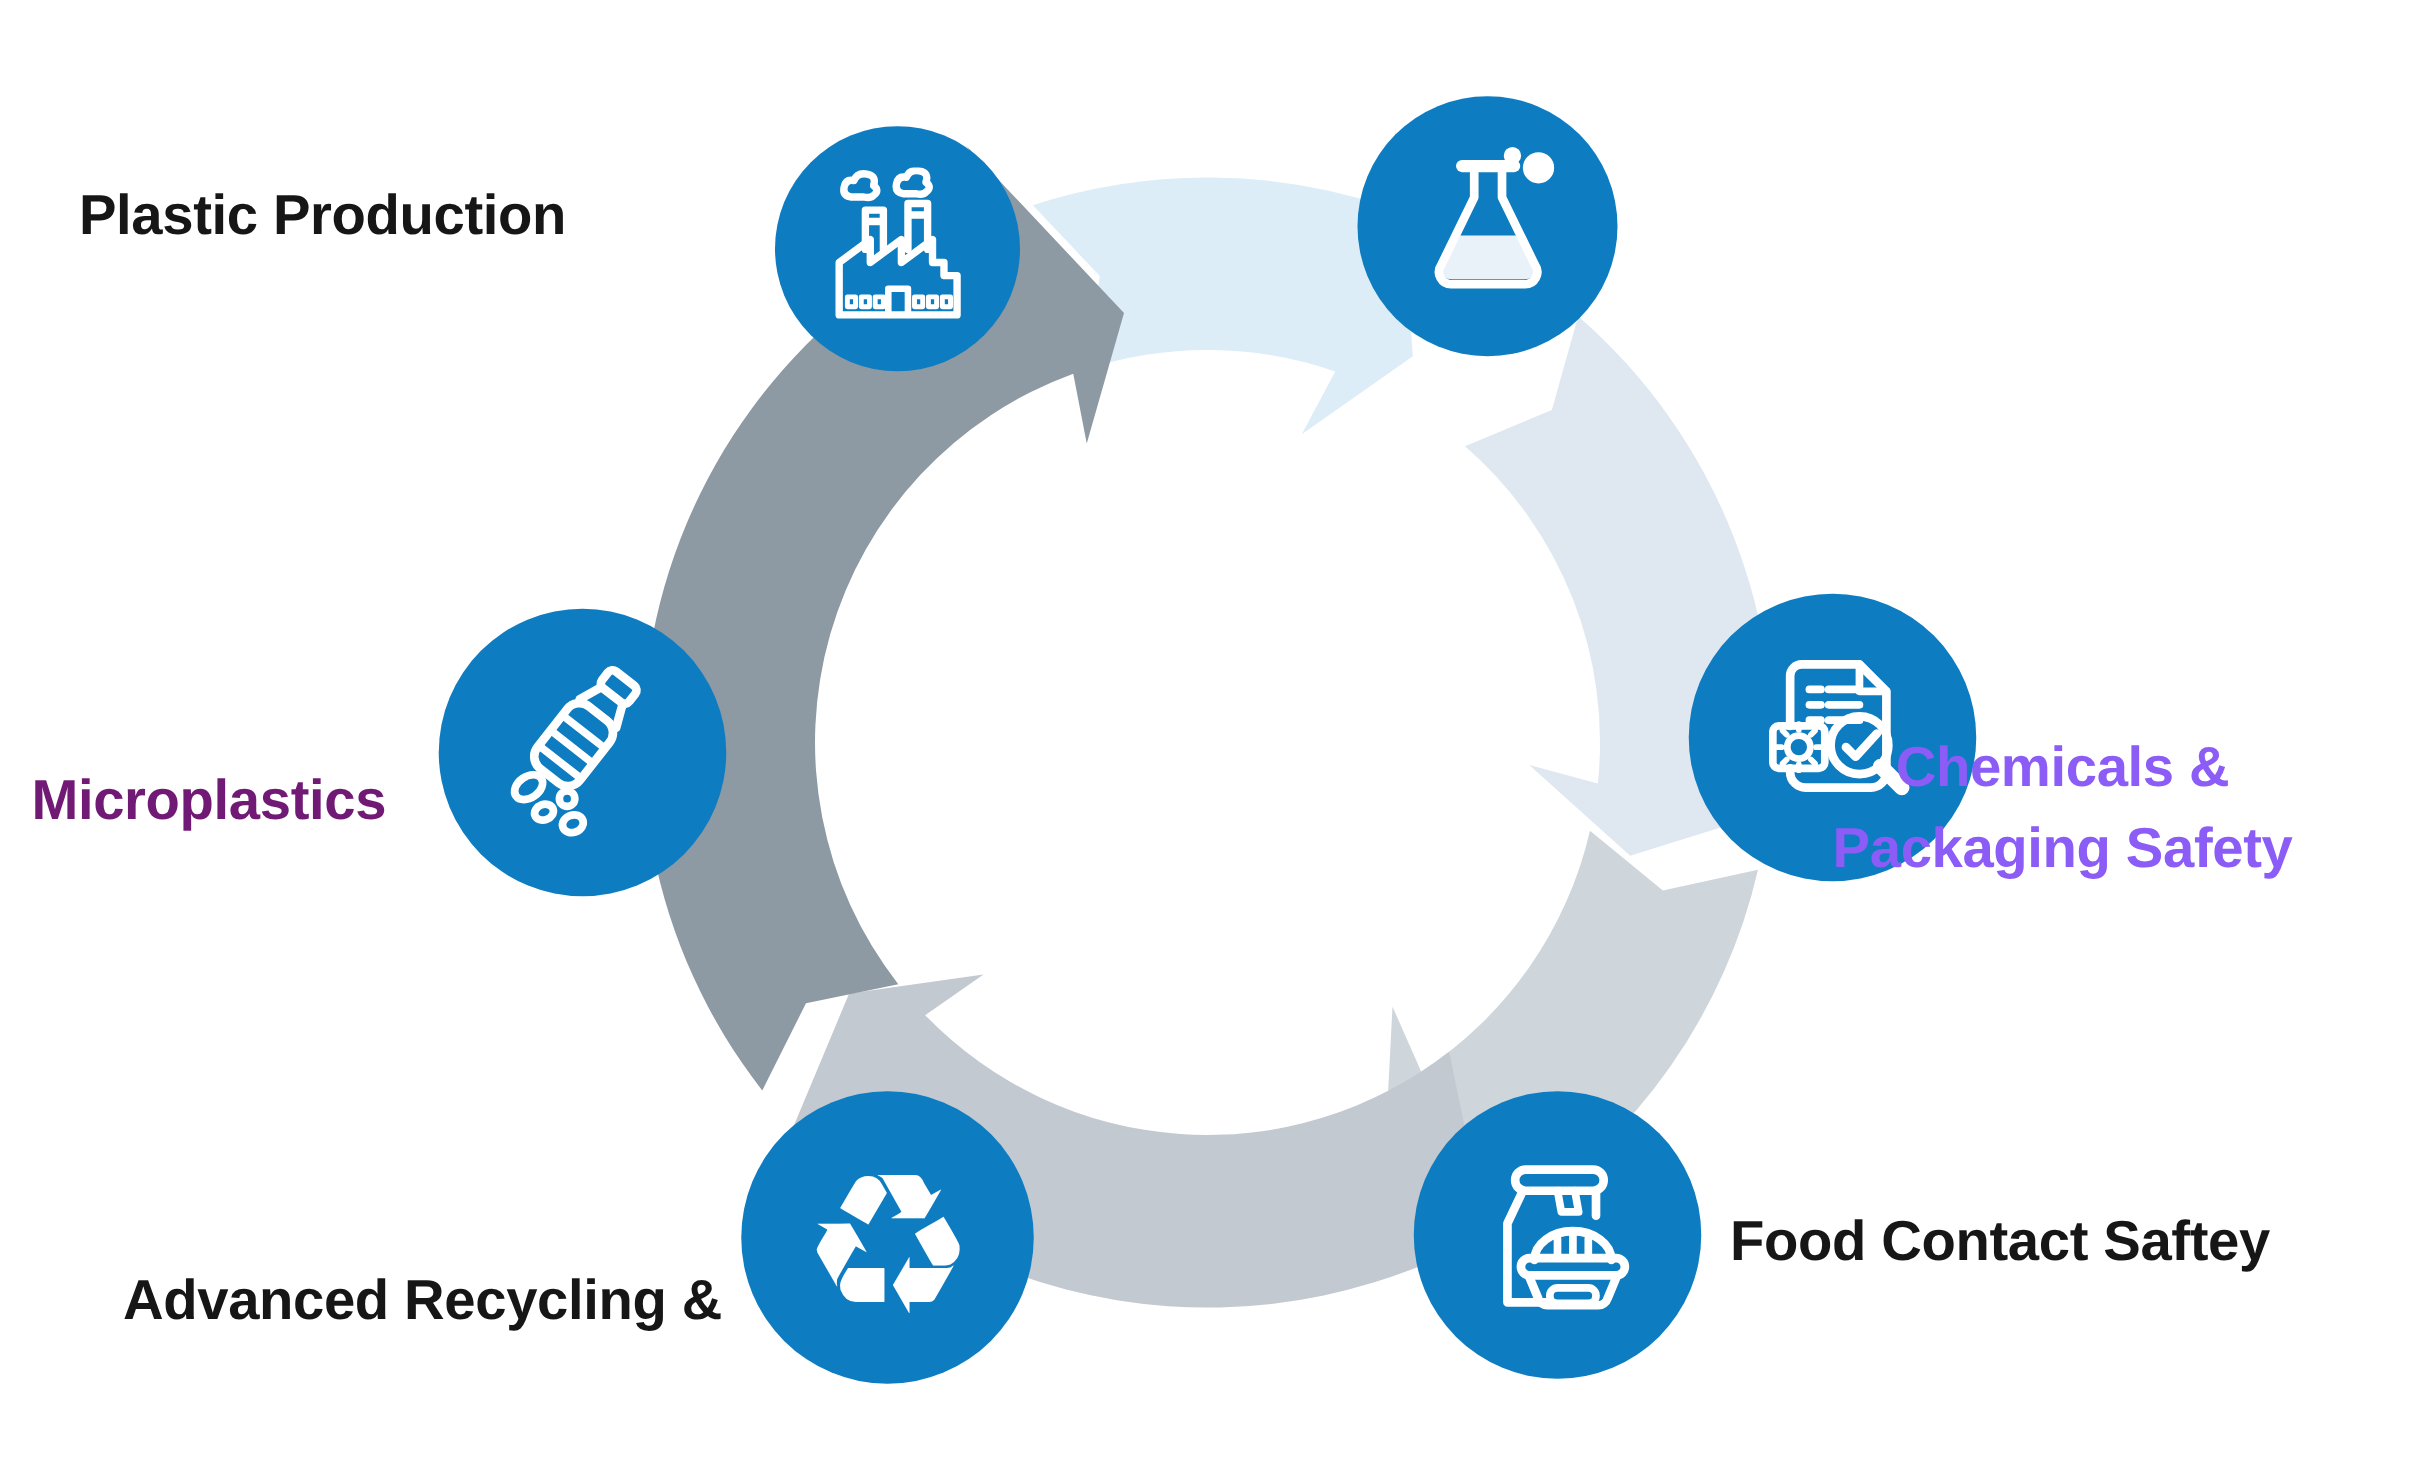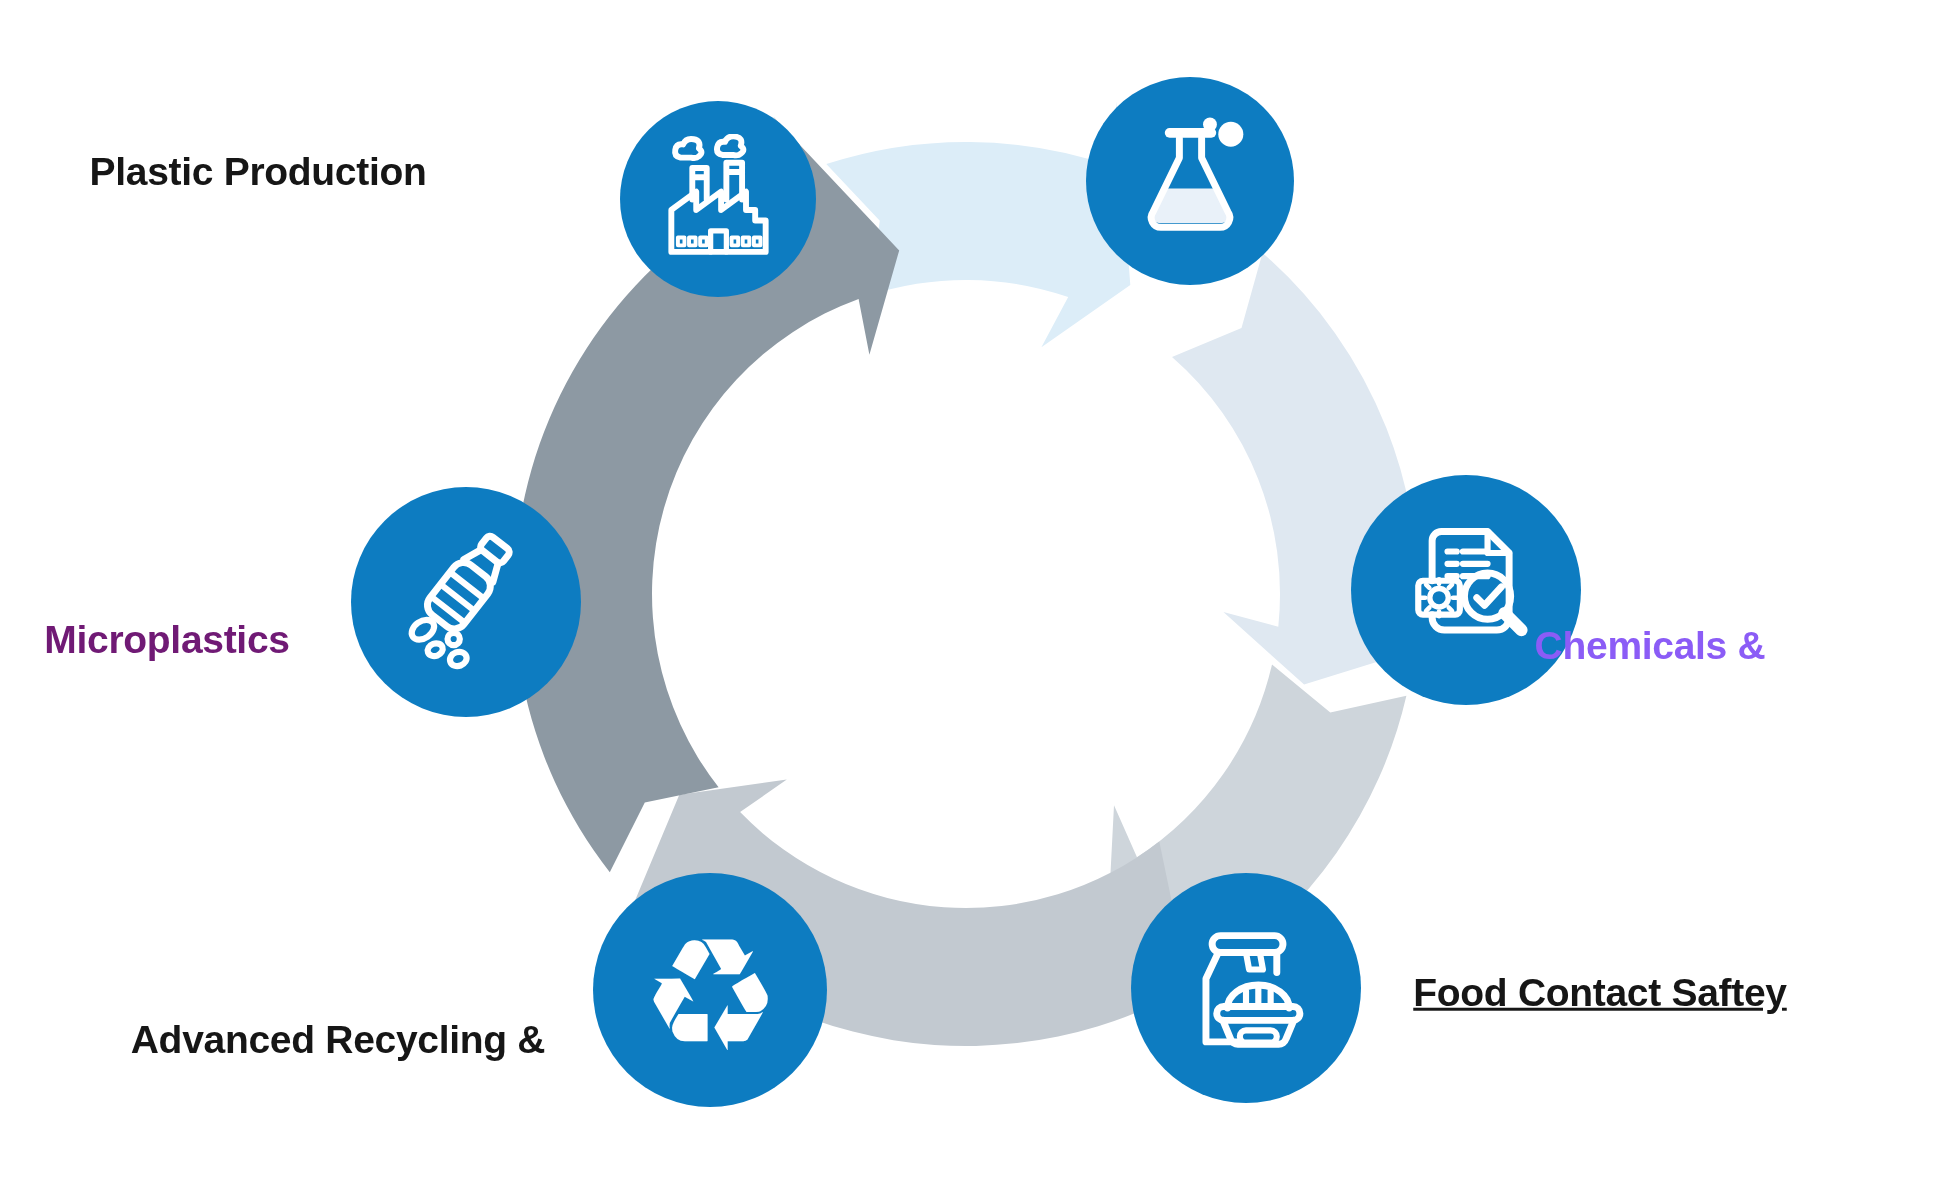--- a/index.html
+++ b/index.html
@@ -7,21 +7,21 @@
     position:relative;width:1943px;height:1180px;background:#ffffff;
     overflow:hidden;font-family:"Liberation Sans","DejaVu Sans",sans-serif;
   }
   #cycle-svg{position:absolute;left:0;top:0;width:1943px;height:1180px;}
   .node-circle{
     position:absolute;border-radius:50%;
     display:flex;align-items:center;justify-content:center;
   }
   .node-label{
     position:absolute;transform:translate(-50%,-50%);
-    text-align:center;font-weight:700;font-size:39px;line-height:1.45;
+    text-align:center;font-weight:700;font-size:45px;line-height:1.45;
     white-space:nowrap;letter-spacing:-0.3px;
   }
   .icon{display:block;}
 </style>
 </head>
 <body>
 
 <div class="canvas">
   <svg id="cycle-svg" viewBox="0 0 1943 1180" xmlns="http://www.w3.org/2000/svg">
       <path d="M1406.4 695.7 A452 452 0 0 1 1212.2 973.1 L1261.4 1015.9 L1108.4 913.7 L1114.0 805.3 L1137.0 857.3 A314 314 0 0 0 1272.0 664.6 L1330.3 712.4 Z" fill="#ced5db"></path>
@@ -64,34 +64,35 @@
     <rect x="19" y="44" width="27" height="22" rx="3" stroke-width="4"></rect>
     <circle cx="32.5" cy="55" r="6" stroke-width="3.5"></circle>
     <path stroke-width="3" d="M41.5 55 h3 M38.8 48.6 l2.1 -2.1 M32.5 46 v-3 M26.2 48.6 l-2.1 -2.1 M23.5 55 h-3 M26.2 61.4 l-2.1 2.1 M32.5 64 v3 M38.8 61.4 l2.1 2.1"></path>
     <circle cx="64" cy="54" r="15"></circle>
     <path d="M57 55 l5 5 l11 -12"></path>
     <path d="M75 65 l11 11" stroke-width="8"></path>
   </svg>
       </div>
       <div class="node-label" style="left: 1650px; top: 646px; color: #8b5cf6;">
         <div>Chemicals &amp;</div>
+        <div>Packaging Safety</div>
       </div>
       <div class="node-circle" style="left: 1131px; top: 873px; width: 230px; height: 230px; background: rgb(13, 124, 193);">
         <svg viewBox="0 0 100 100" xmlns="http://www.w3.org/2000/svg" fill="none" stroke="#ffffff" stroke-width="4.5" stroke-linecap="round" stroke-linejoin="round" class="icon" width="154" height="154">
     <rect x="28" y="16" width="46" height="11" rx="5.5"></rect>
     <path d="M24 85 V44 L32 27 M70 27 v13 M24 85 h20"></path>
     <path d="M50 27 l2 11 h9 l-2 -11" stroke-width="4"></path>
     <path d="M38 63 a20 15 0 0 1 40 0"></path>
     <path stroke-width="4" d="M50 52 v10 M58 50 v12 M66 52 v10"></path>
     <rect x="31" y="62" width="54" height="9" rx="4.5"></rect>
     <path d="M35 71 l5 12 a5 5 0 0 0 5 3.5 h26 a5 5 0 0 0 5 -3.5 l5 -12"></path>
     <rect x="46" y="77.5" width="24" height="8" rx="4" stroke-width="4"></rect>
   </svg>
       </div>
-      <div class="node-label" style="left: 1600px; top: 993px; color: rgb(22, 22, 22); text-decoration: underline;">
+      <div class="node-label" style="left: 1600px; top: 993px; color: rgb(22, 22, 22);">
         <div>Food Contact Saftey</div>
       </div>
       <div class="node-circle" style="left: 593px; top: 873px; width: 234px; height: 234px; background: rgb(13, 124, 193);">
         <svg viewBox="0 0 100 100" xmlns="http://www.w3.org/2000/svg" class="icon" width="157" height="157">
     <text x="50" y="88" font-size="100" text-anchor="middle" fill="#ffffff" font-family="'DejaVu Sans',sans-serif">♻</text>
   </svg>
       </div>
       <div class="node-label" style="left: 304px; top: 1040px; color: rgb(22, 22, 22); margin-left: 34px;">
         <div>Advanced Recycling &amp;</div>
       </div>

